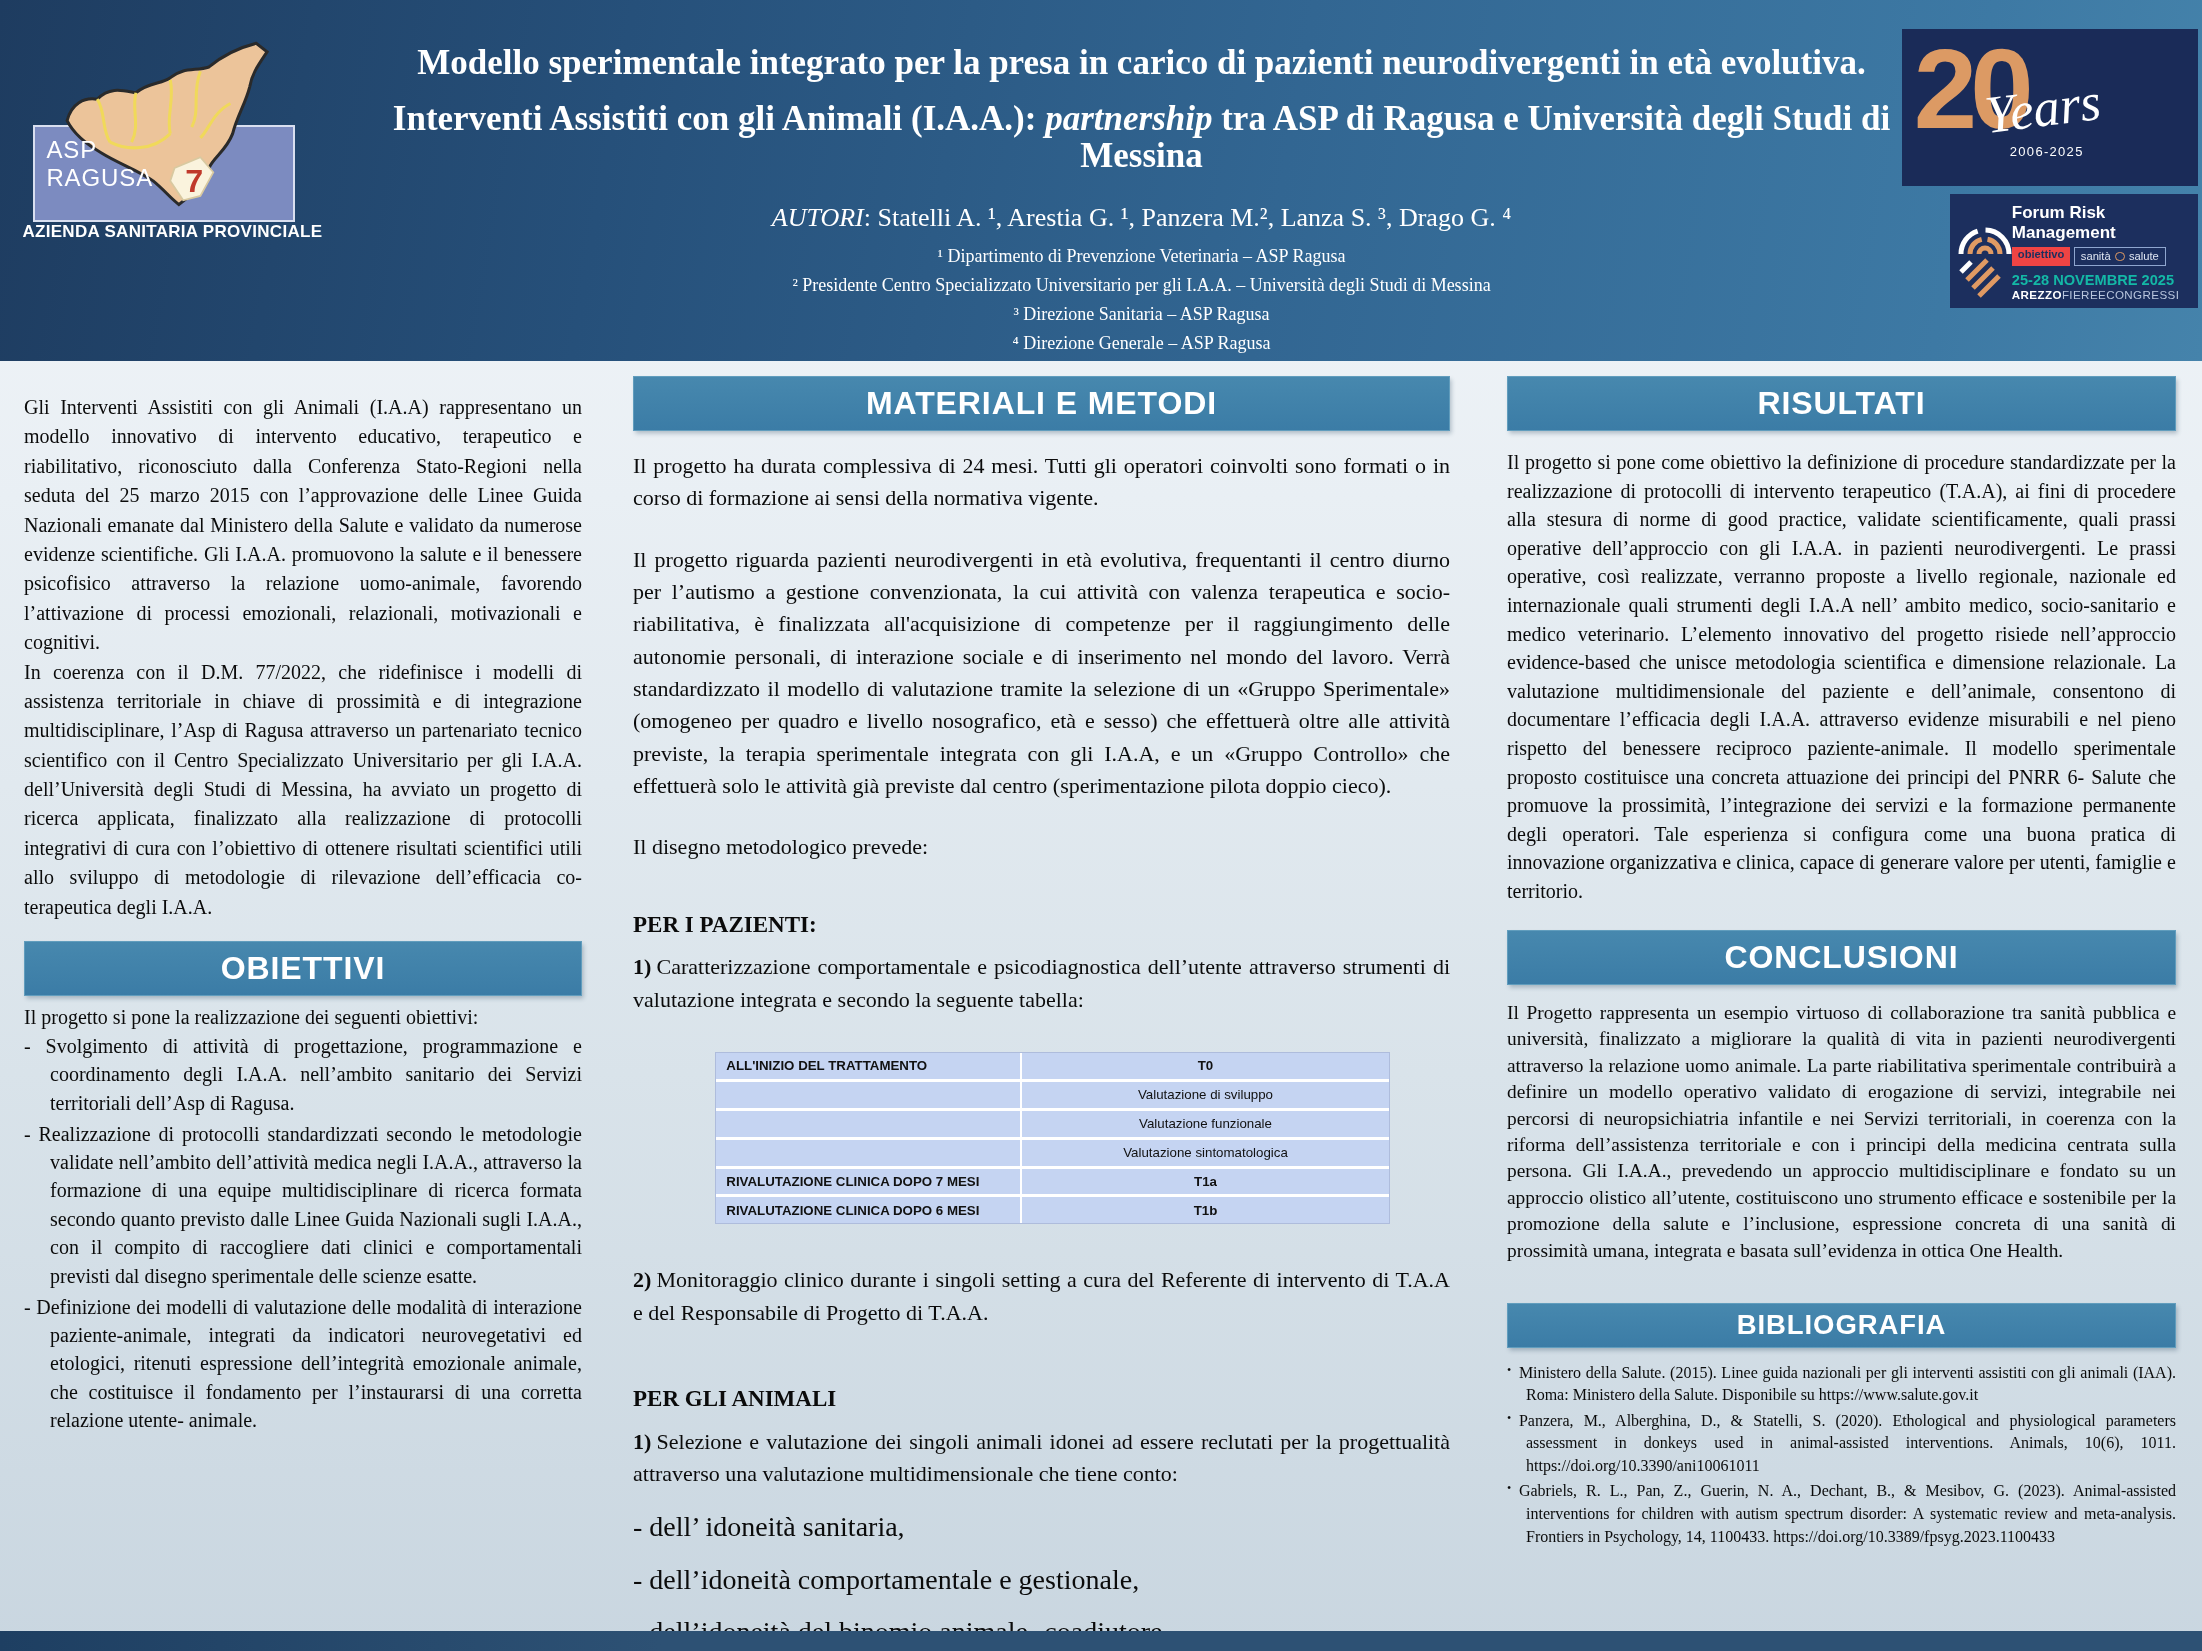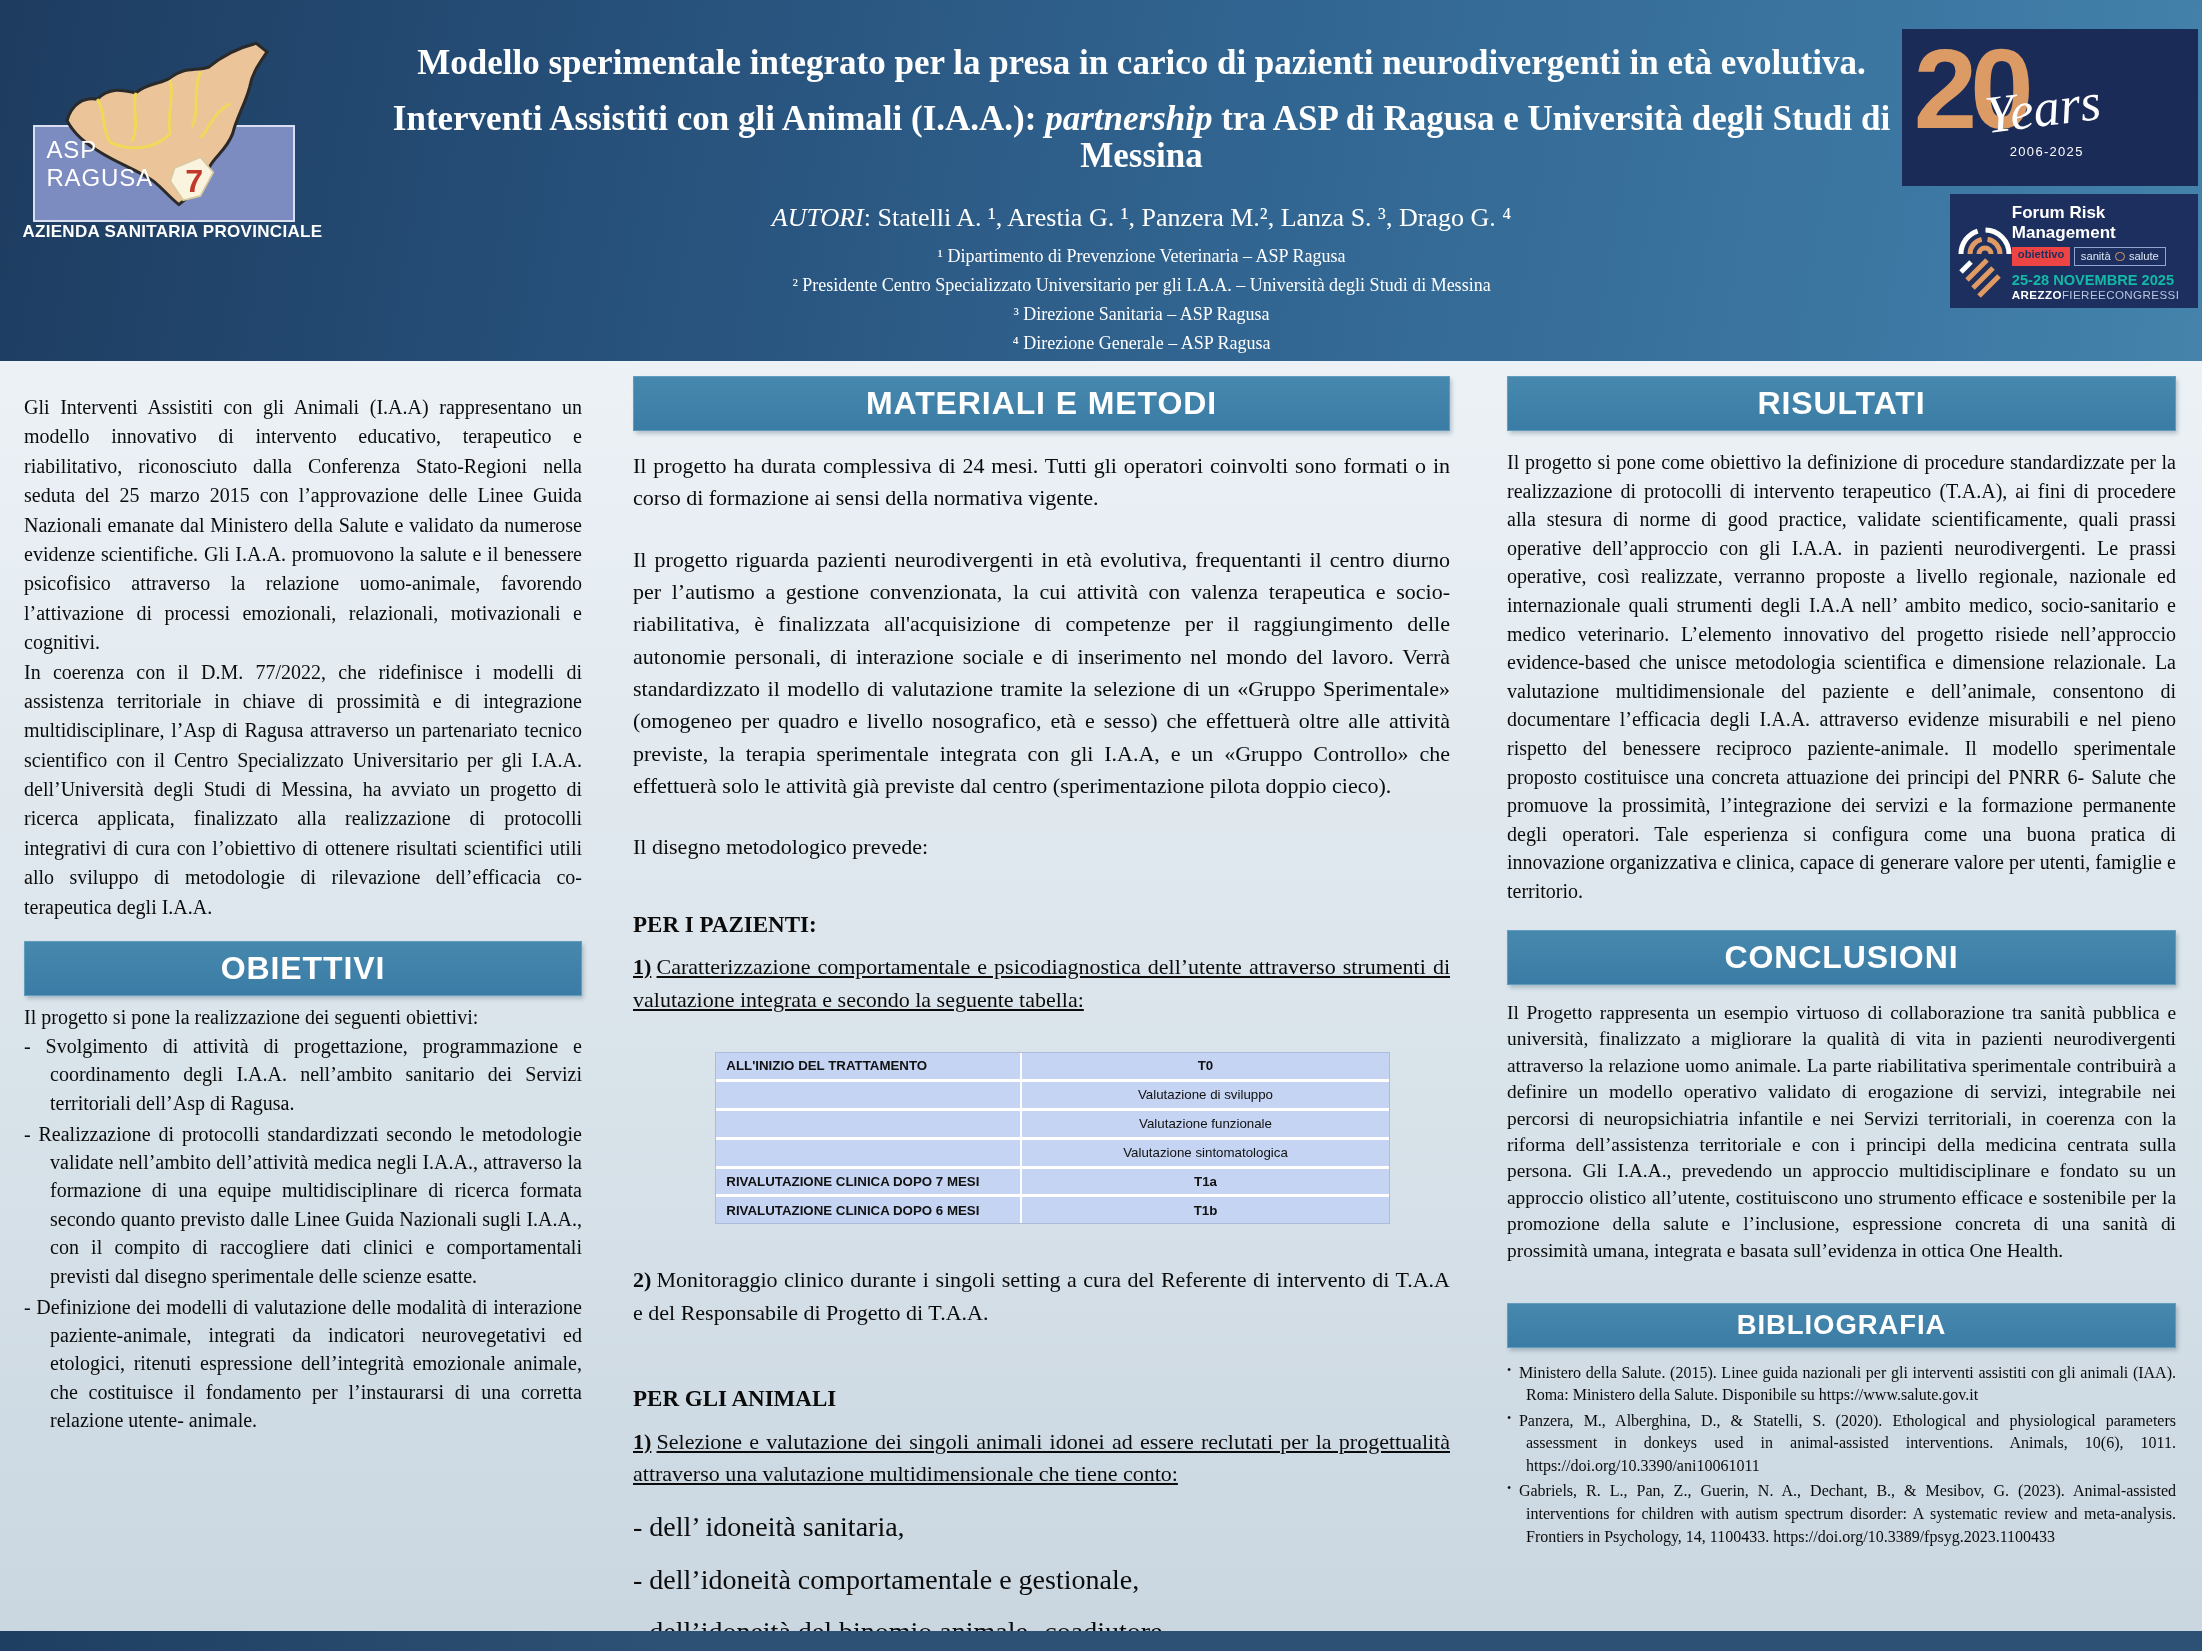--- a/index.html
+++ b/index.html
@@ -55,21 +55,21 @@
   .sec-bar.small{height:43px;font-size:27.5px;}
   .txt{font-size:20px;line-height:1.47;text-align:justify;margin:0;}
   .c2 .txt{font-size:22px;}
   .c3 .txt{font-size:20px;line-height:1.43;}
   .c3 .txt2{font-size:19.4px;line-height:1.36;text-align:justify;margin:0;}
   .mt1{margin-top:17px;} .mt2{margin-top:29px;} .mt3{margin-top:19px;}
   .obj-lead{font-size:20px;margin:10.3px 0 0;}
   .obj-item{font-size:20px;line-height:1.42;text-align:justify;padding-left:26px;text-indent:-26px;margin-top:2.6px;}
   .pat-head{font:700 23px "Liberation Serif",serif;margin-top:48px;}
   .ani-head{font:700 23px "Liberation Serif",serif;margin-top:57px;}
-  .mitem{margin-top:13.8px;text-decoration:underline;}
+  .mitem{margin-top:13.8px;}
   .mnum{font-weight:700;margin-right:5.2px;}
   .ttable{margin:36px 0 0 82px;width:673px;border:0.9px solid #aebcdc;background:#fef9c3;}
   .trow{display:flex;border-bottom:3.4px solid #fff;}
   .trow:last-child{border-bottom:none;}
   .tcell{background:#c5d4f2;padding:5.2px 10.3px;font:400 13.3px "Liberation Sans",sans-serif;color:#111;min-height:15.5px;}
   .tleft{width:45%;font-weight:700;border-right:2.6px solid #fff;}
   .tright{width:55%;text-align:center;}
   .tbold{font-weight:700;}
   .crit{font-size:28px;margin-top:20.6px;padding-left:22.4px;text-indent:-22.4px;}
   .ref{font-size:16px;line-height:1.42;text-align:justify;padding-left:19px;text-indent:-19px;margin-top:2.6px;}

